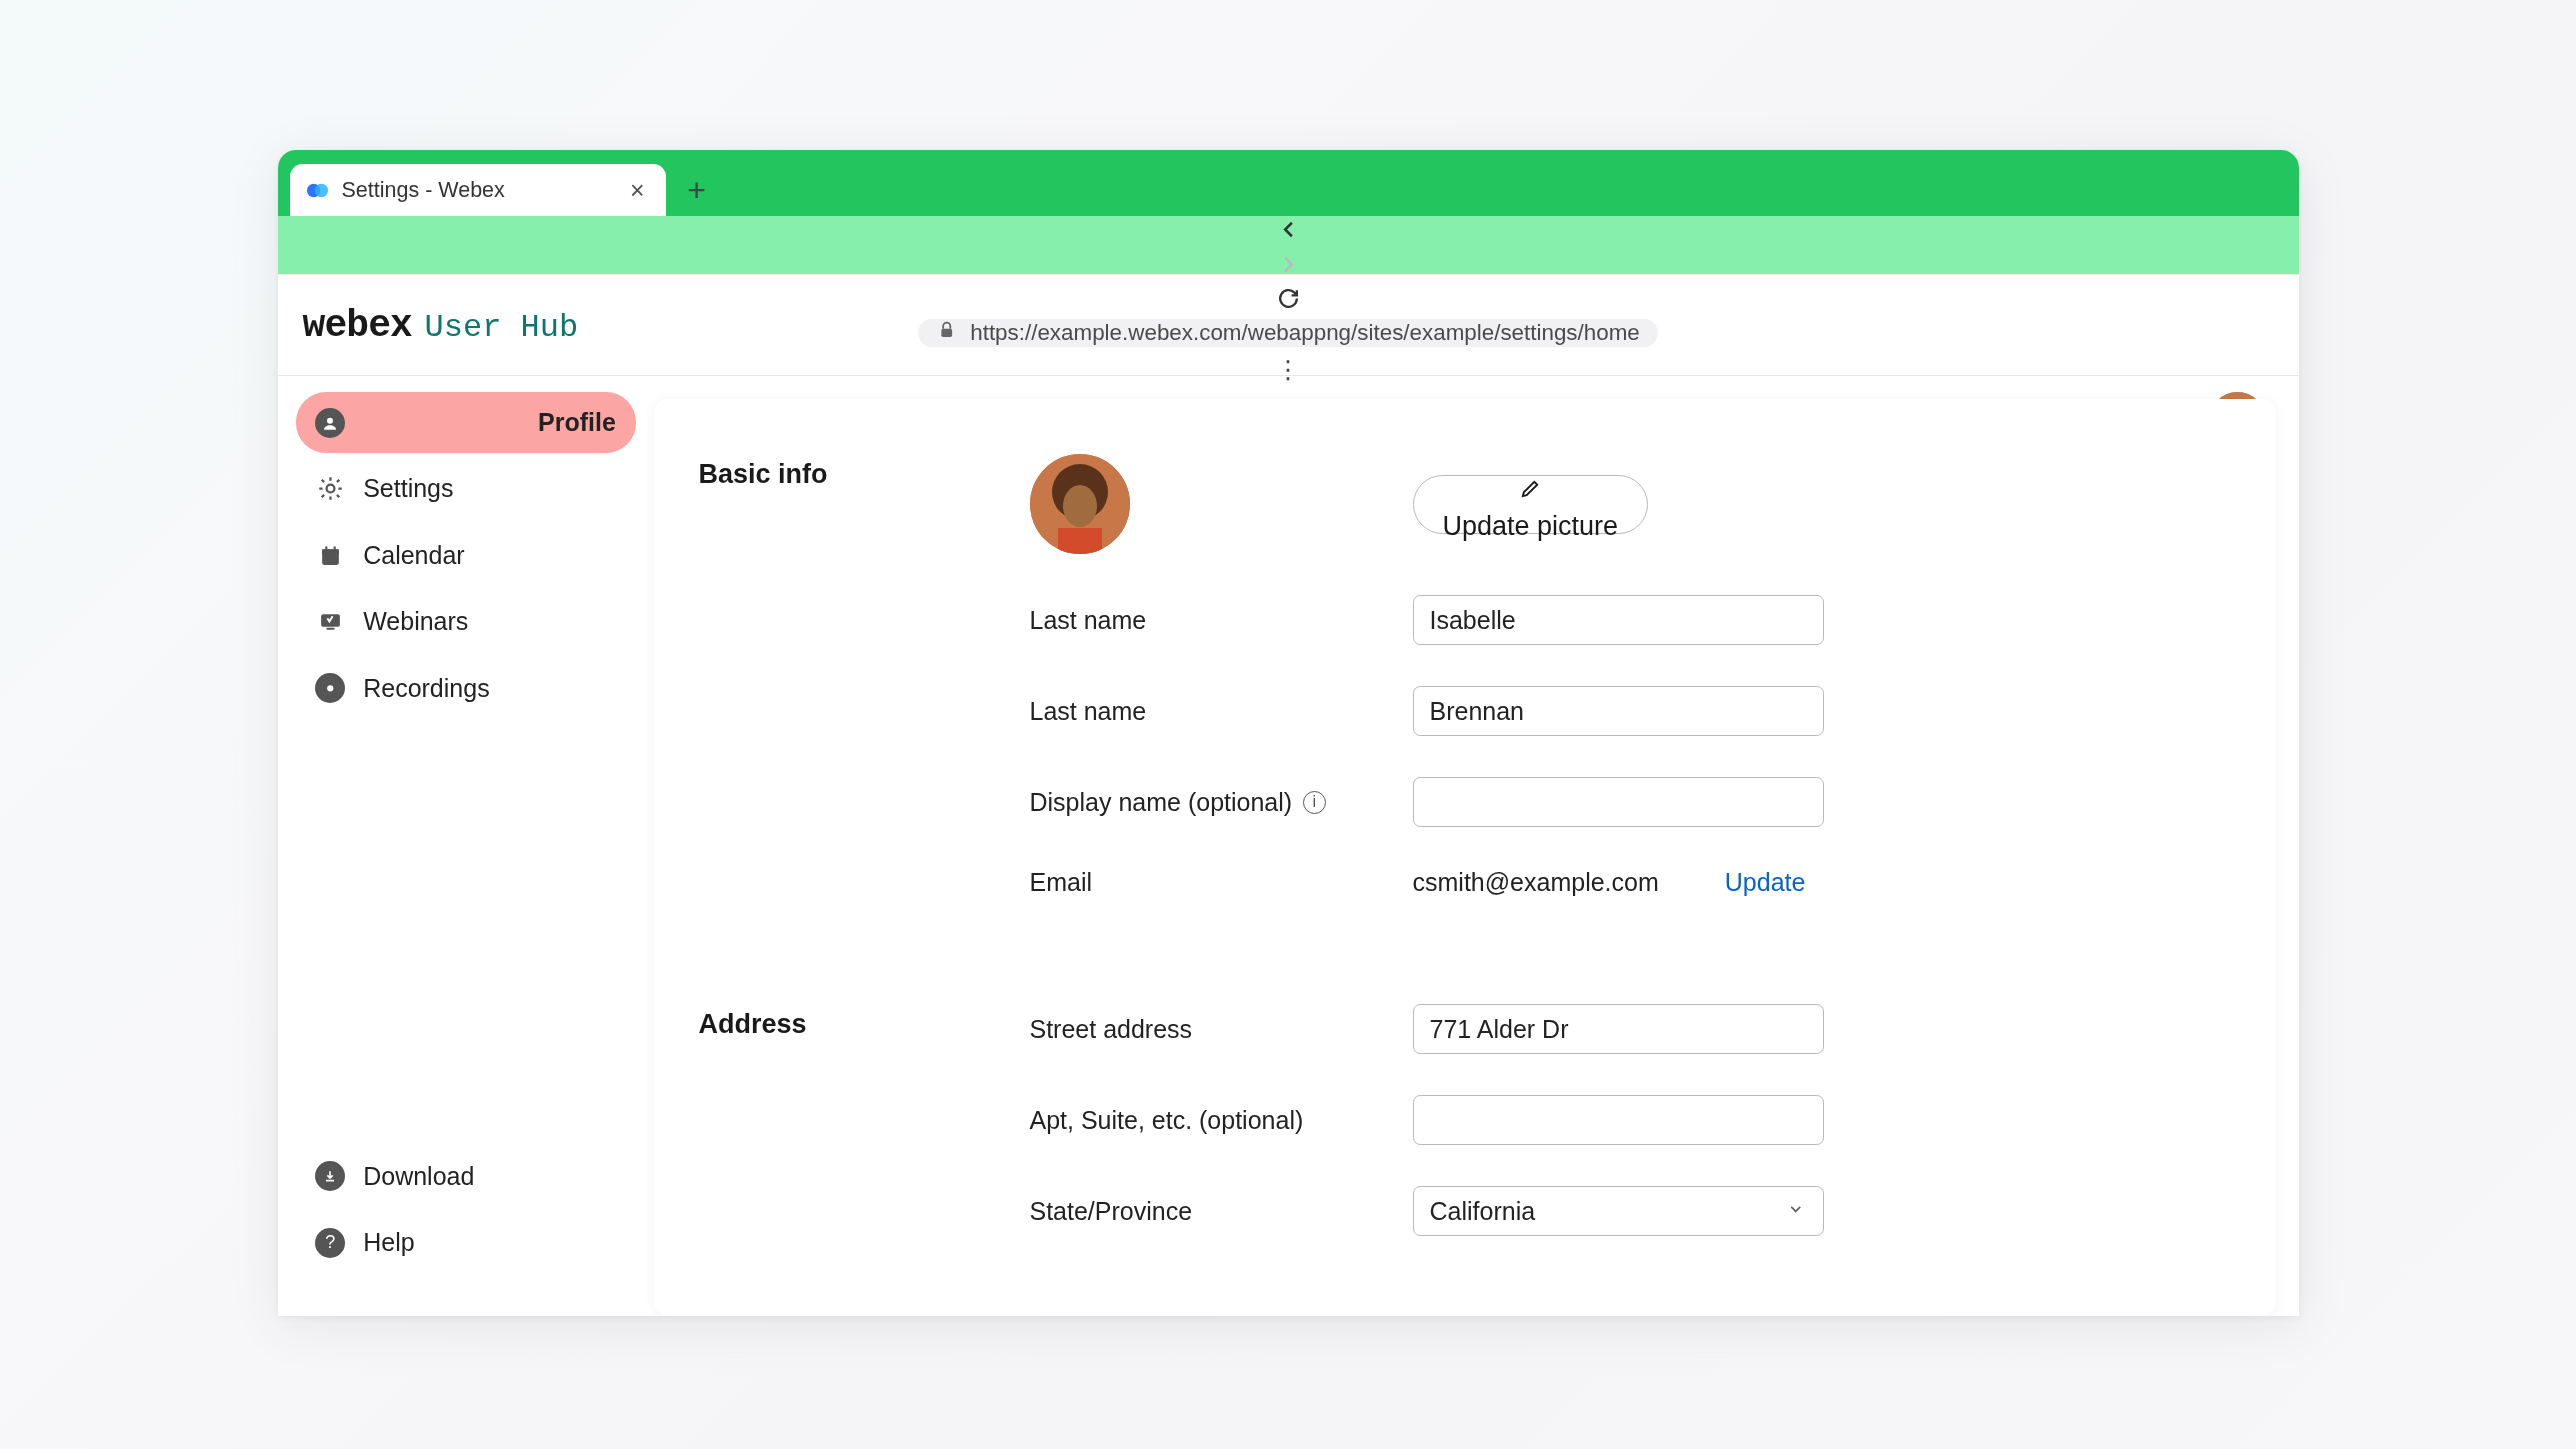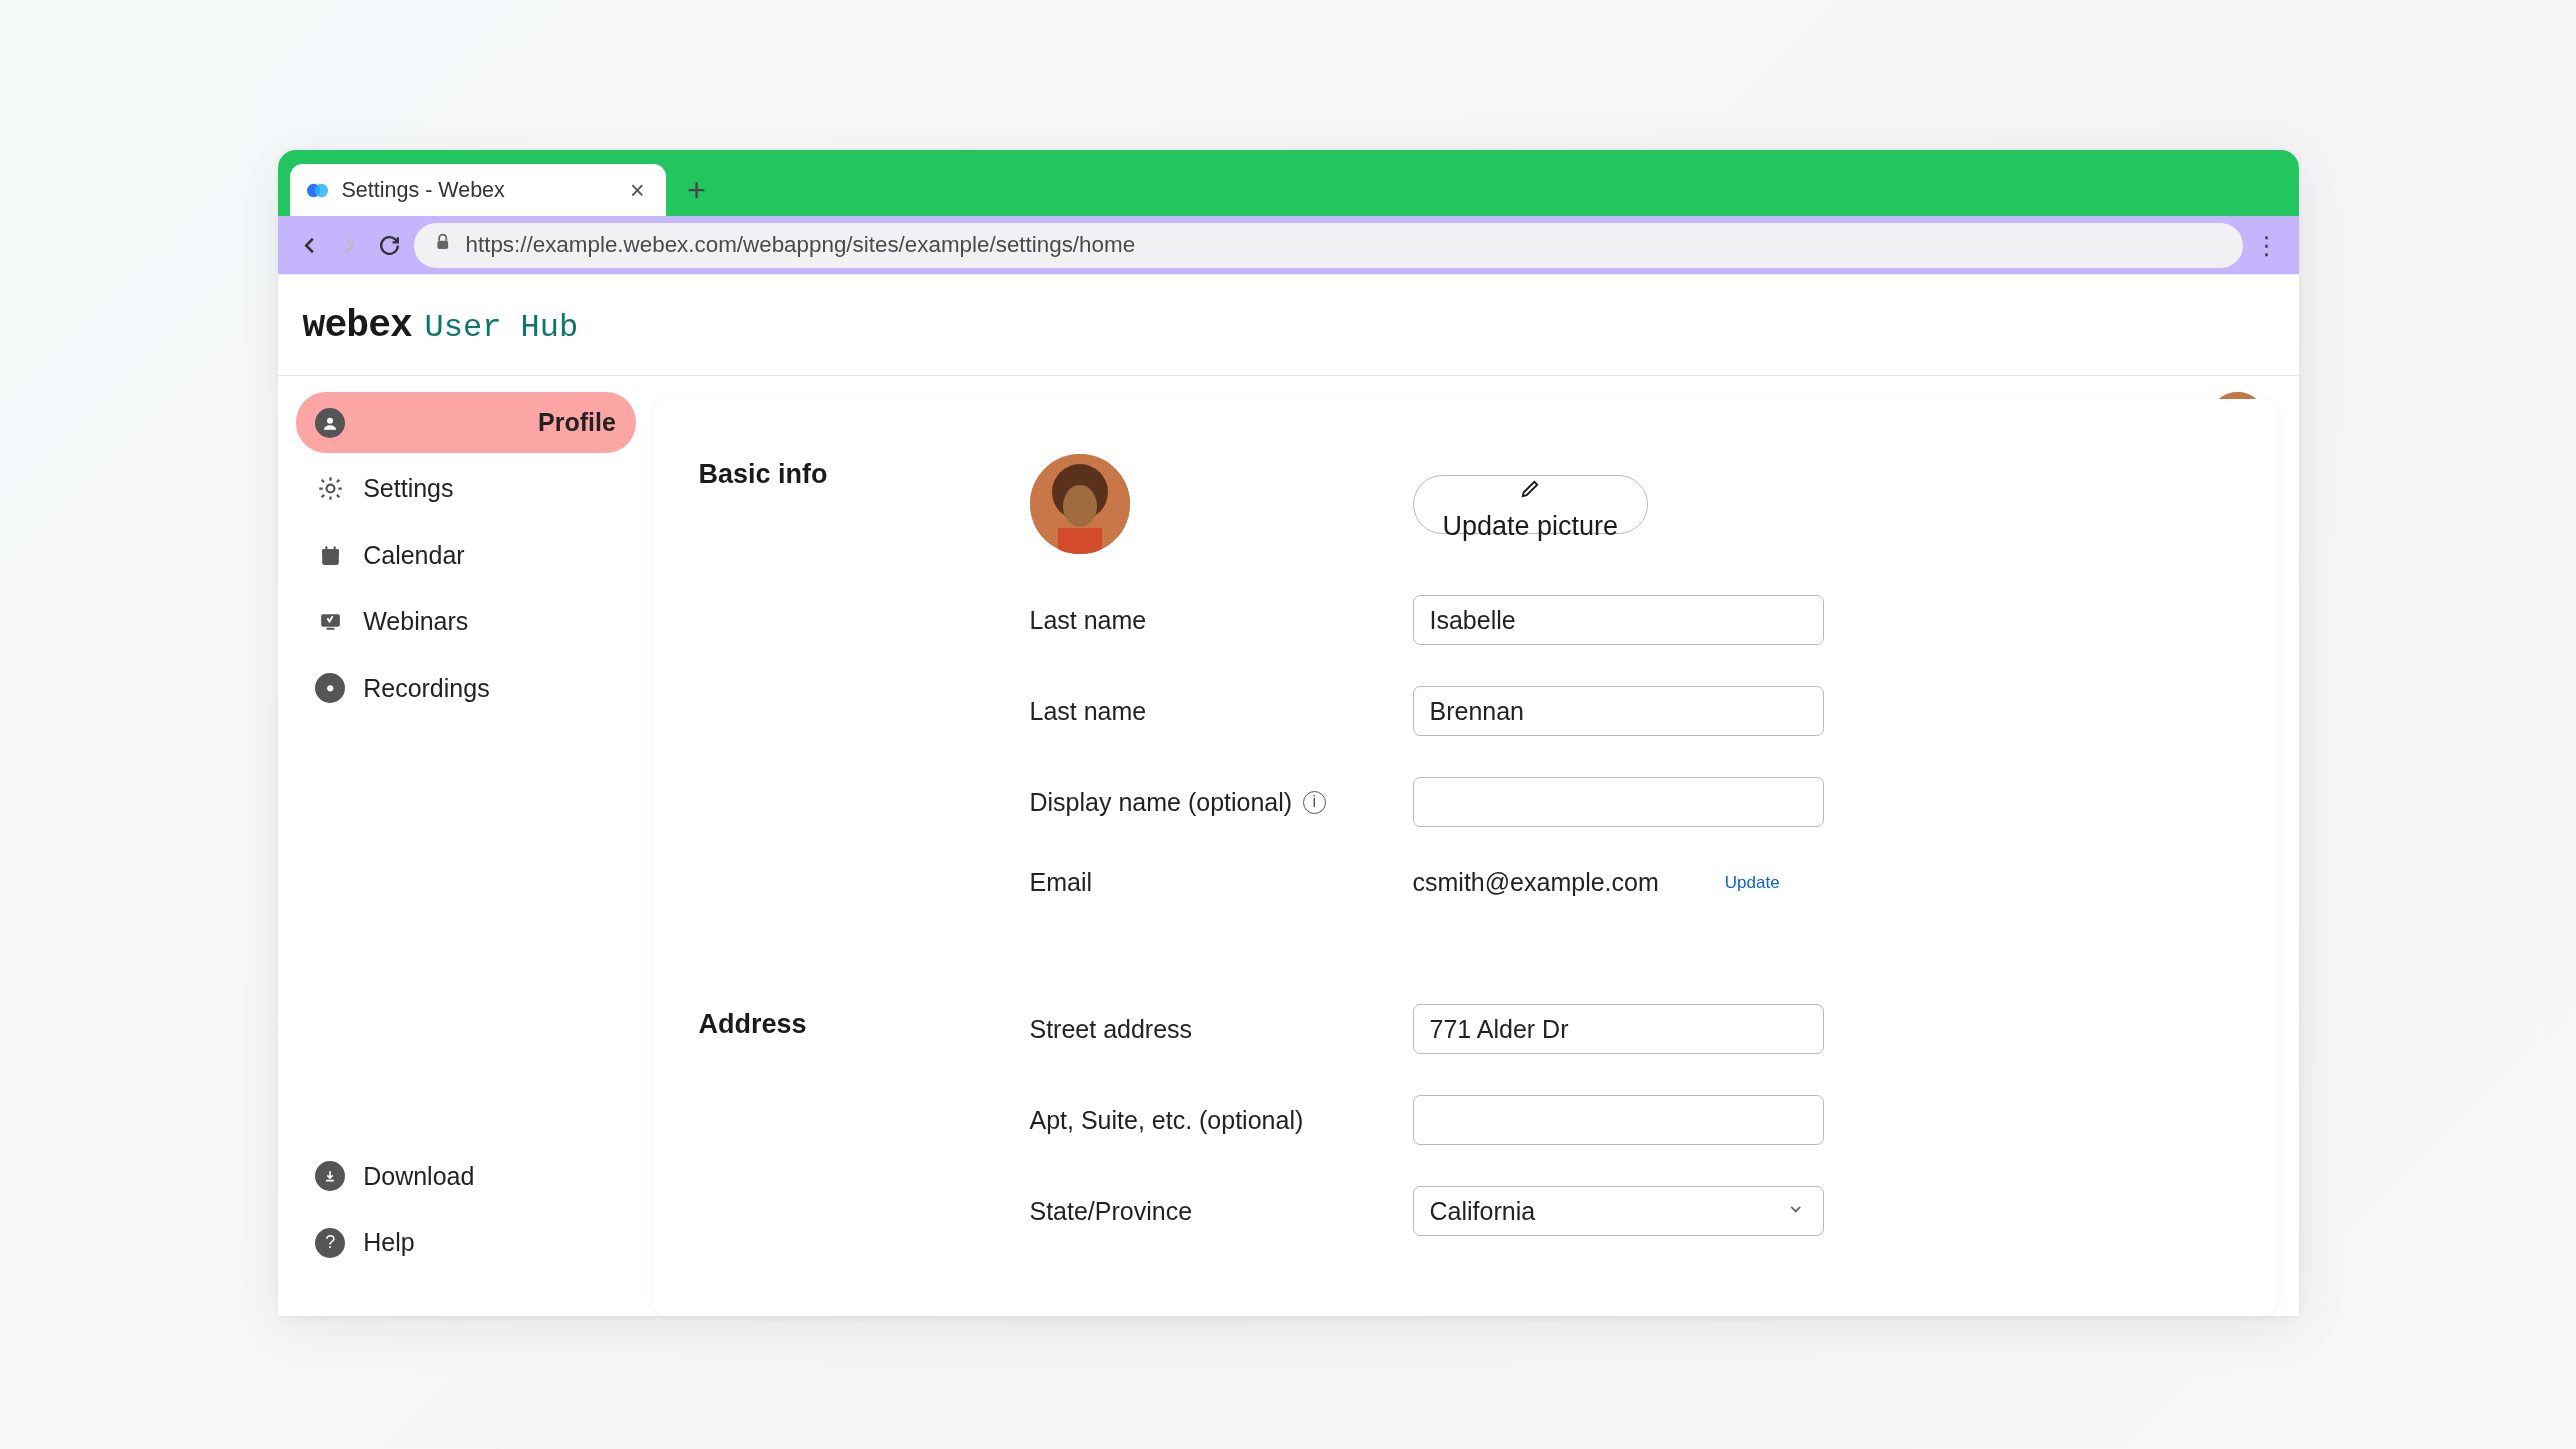--- a/index.html
+++ b/index.html
@@ -39,26 +39,27 @@
   color: #333;
   gap: 12.5px;
   position: relative;
 }
 .tab-favicon { width: 23px; height: 23px; border-radius: 5.4px; display:flex; align-items:center; justify-content:center; }
 .tab-title { flex: 1; white-space: nowrap; overflow: hidden; }
 .tab-close { color: #555; font-size: 25px; line-height: 1; cursor: pointer; padding: 1.8px 5.4px; }
 .tab-add { width: 43px; height: 43px; display:flex; align-items:center; justify-content:center; margin-left: 9px; margin-bottom: 4.5px; font-size: 32px; color: #444; cursor:pointer; border-radius: 7.2px;}
 .addr-bar {
   height: 59px;
-  background: #c4b5fd;
+  background: #86efac;
   display: flex;
   align-items: center;
   padding: 0 16px;
   gap: 8px;
   border-bottom: 0.9px solid #eee;
+  flex-direction: column;
 }
 .nav-btn { width: 32px; height: 32px; display:flex; align-items:center; justify-content:center; color:#333; cursor:pointer; }
 .nav-btn.disabled { color: #bbb; }
 .url-field {
   flex: 1;
   height: 45px;
   background: #f1f1f3;
   border-radius: 22.4px;
   display: flex;
   align-items: center;
@@ -161,21 +162,21 @@
   border: 1.8px solid #b8b8b8;
   border-radius: 29.5px;
   font-size: 27px;
   color: #1a1a1a;
   background: #fff;
   cursor: pointer;
   flex-direction: column;
 }
 .pencil-icon { width:23px; height:23px; }
 .email-val { font-size: 25px; color: #222; }
-.link { font-size: 17px; color: #0a63c9; cursor: pointer; margin-left: 30px; }
+.link { font-size: 25px; color: #0a63c9; cursor: pointer; margin-left: 30px; }
 .select-input {
   width: 411px;
   height: 50px;
   border: 1.8px solid #b8b8b8;
   border-radius: 7.2px;
   padding: 0 16px;
   font-size: 25px;
   color: #222;
   background: #fff;
   display: flex;

